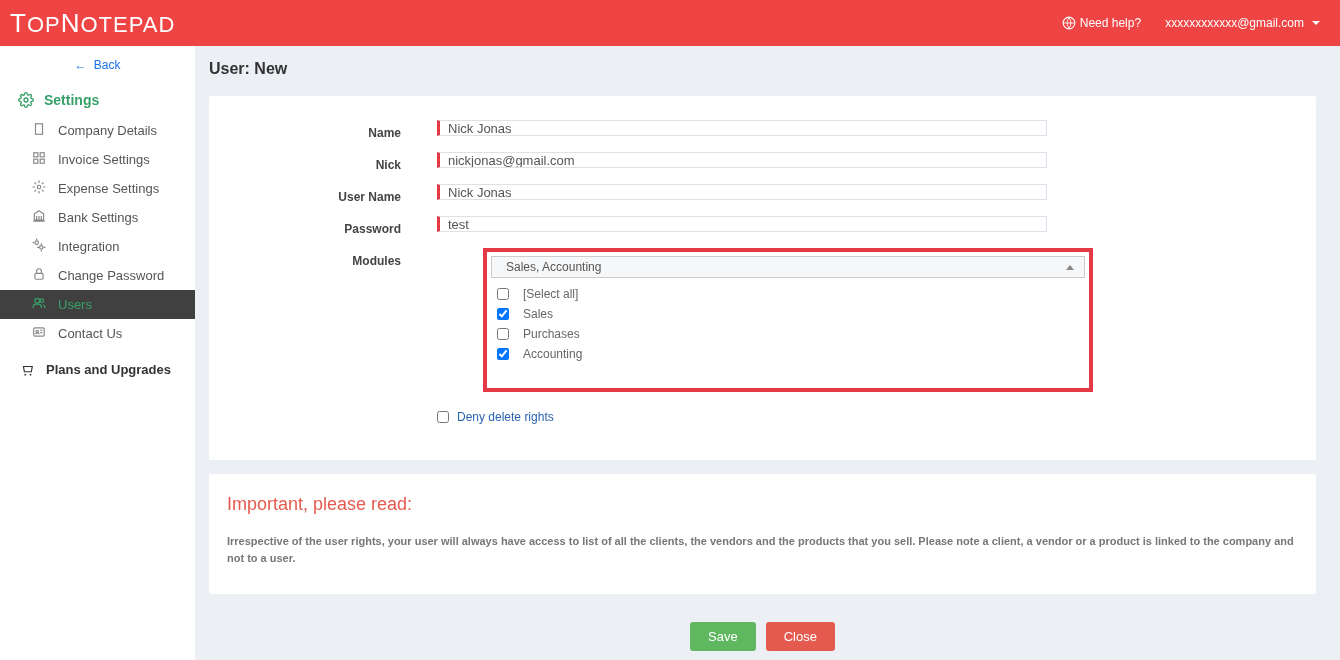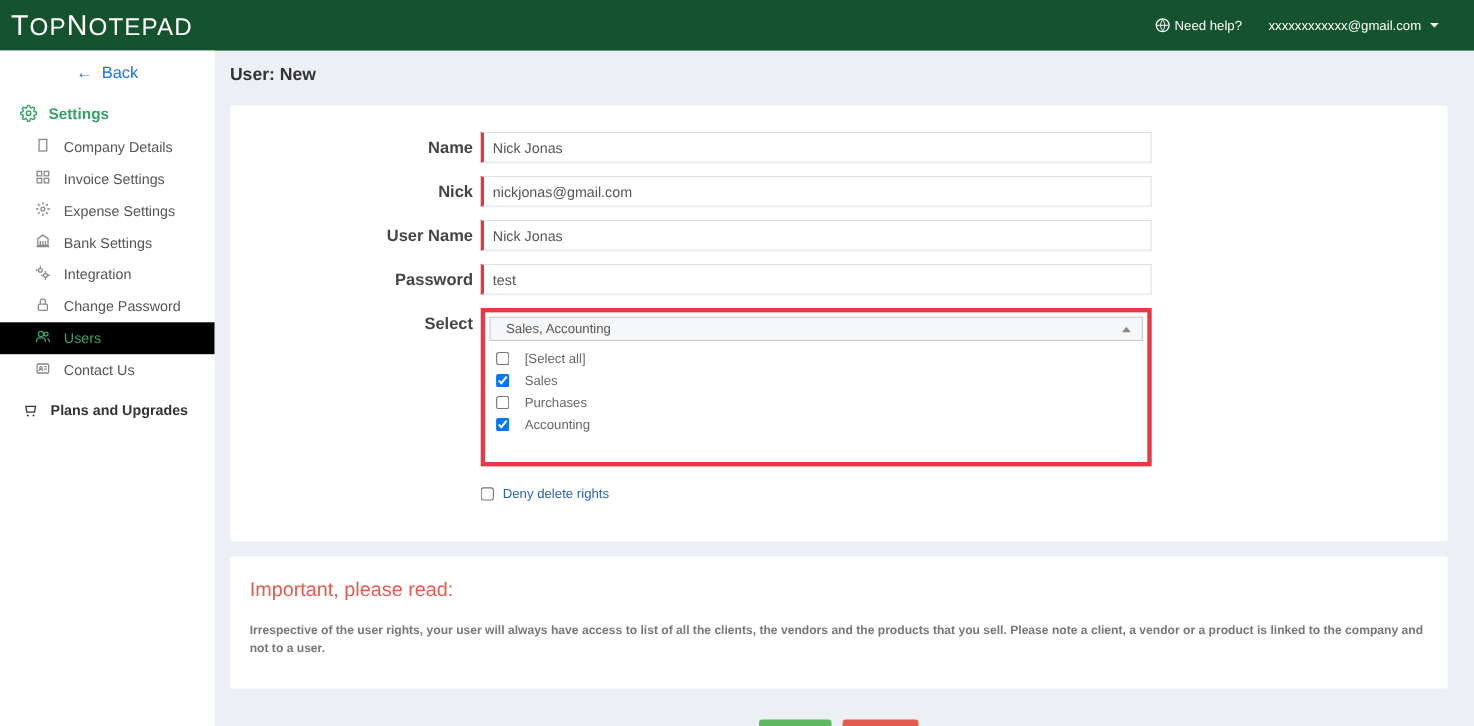--- a/index.html
+++ b/index.html
@@ -1,50 +1,50 @@
 <!DOCTYPE html>
 <html><head>
 <meta charset="utf-8">
 <style>
 * { margin:0; padding:0; box-sizing:border-box; }
 body { font-family: -apple-system,BlinkMacSystemFont,'Segoe UI',Arial,sans-serif; background:#eceff4; font-size:13px; color:#333; }
 
 
-.header { background:#14532d; height:46px; display:flex; align-items:center; justify-content:space-between; padding:0 32px 0 10px; color:#fff; }
+.header { background:#ef4444; height:46px; display:flex; align-items:center; justify-content:space-between; padding:0 20px 0 10px; color:#fff; }
 .logo { font-family: Impact, 'Arial Black', sans-serif; font-size:22px; letter-spacing:1px; font-weight:normal; }
 .logo .big { font-size:26px; }
 .header-right { display:flex; gap:24px; font-size:12px; }
 .header-link { display:flex; align-items:center; gap:4px; cursor:pointer; }
 
 .main-wrap { display:flex; }
 
 
 .sidebar { width:195px; background:#fff; min-height:614px; flex-shrink:0; }
-.back-row { text-align:center; padding:12px 0; font-size:15px; color:#1a73e8; cursor:pointer; }
+.back-row { text-align:center; padding:12px 0; font-size:12px; color:#1a73e8; cursor:pointer; }
 .back-row .arrow { color:#1a73e8; margin-right:4px; }
 .settings-hdr { display:flex; gap:10px; padding:8px 18px; color:#38a169; font-weight:600; font-size:14px; }
 .settings-hdr svg { width:16px; height:16px; stroke:#38a169; }
 .nav-item { display:flex; align-items:center; gap:12px; padding:6px 14px 6px 32px; font-size:13px; color:#555; cursor:pointer; }
 .nav-item svg { width:14px; height:14px; stroke:#888; fill:none; }
-.nav-item.active { background:#000000; color:#38a169; }
+.nav-item.active { background:#404040; color:#38a169; }
 .nav-item.active svg { stroke:#38a169; }
 .plans-item { display:flex; align-items:center; gap:12px; padding:14px 14px 6px 20px; font-size:13px; font-weight:700; color:#333; cursor:pointer; }
 .plans-item svg { width:14px; height:14px; }
 
 
 .content { flex:1; padding:14px 24px 0 14px; }
 .page-title { font-size:16px; font-weight:700; color:#333; margin-bottom:18px; }
 .panel { background:#fff; border-radius:2px; padding:24px 18px 36px 18px; margin-bottom:14px; }
 
 .form-row { display:flex; align-items:flex-start; margin-bottom:12px; }
-.form-label { width:210px; text-align:right; padding-right:7px; font-size:15px; font-weight:700; color:#444; padding-top:6px; }
+.form-label { width:210px; text-align:right; padding-right:36px; font-size:12px; font-weight:700; color:#444; padding-top:6px; }
 .form-field { flex:1; max-width:610px; }
-.txt-input { width:100%; border:1px solid #dde2e8; border-left:3px solid #e63946; height:28px; padding:0 8px; font-size:13px; color:#555; outline:none; }
-
-.modules-box { border:4px solid #e63946; padding:0; width:610px; background:#fff; }
+.txt-input { width:100%; border:1px solid #dde2e8; border-left:3px solid #e63946; height:16px; padding:0 8px; font-size:13px; color:#555; outline:none; }
+
+.modules-box { border:4px solid #e63946; padding:0; width:610px; background:#fff;margin-left:46px; }
 .modules-select { background:#f6f7f9; border:1px solid #ccc; margin:4px 4px 0 4px; height:22px; display:flex; align-items:center; justify-content:space-between; padding:0 10px 0 14px; font-size:12px; color:#555; cursor:pointer; }
 .modules-options { padding:6px 10px 24px 10px; }
 .opt-row { display:flex; align-items:center; gap:14px; padding:3px 0; font-size:12px; color:#666; }
 .opt-row input { width:12px; height:12px; }
 
 .deny-row { margin-left:210px; display:flex; align-items:center; gap:8px; font-size:12px; color:#2a63b0; margin-top:18px; }
 .deny-row input { width:12px; height:12px; }
 
 .important-panel { background:#fff; border-radius:2px; padding:20px 18px 28px 18px; margin-bottom:28px; }
 .important-title { color:#e55a4f; font-size:18px; font-weight:400; margin-bottom:18px; }
@@ -183,21 +183,21 @@
       </div>
       <div class="form-row">
         <div class="form-label">User Name</div>
         <div class="form-field"><input class="txt-input" value="Nick Jonas" style=""></div>
       </div>
       <div class="form-row">
         <div class="form-label">Password</div>
         <div class="form-field"><input class="txt-input" value="test" style=""></div>
       </div>
       <div class="form-row">
-        <div class="form-label">Select</div>
+        <div class="form-label">Modules</div>
         <div class="modules-box">
           <div class="modules-select">
             <span>Sales, Accounting</span>
             <span class="tri-up"></span>
           </div>
           <div class="modules-options" id="modules-options">
               <div class="opt-row">
                 <input type="checkbox" style="">
                 <span>[Select all]</span>
               </div>

